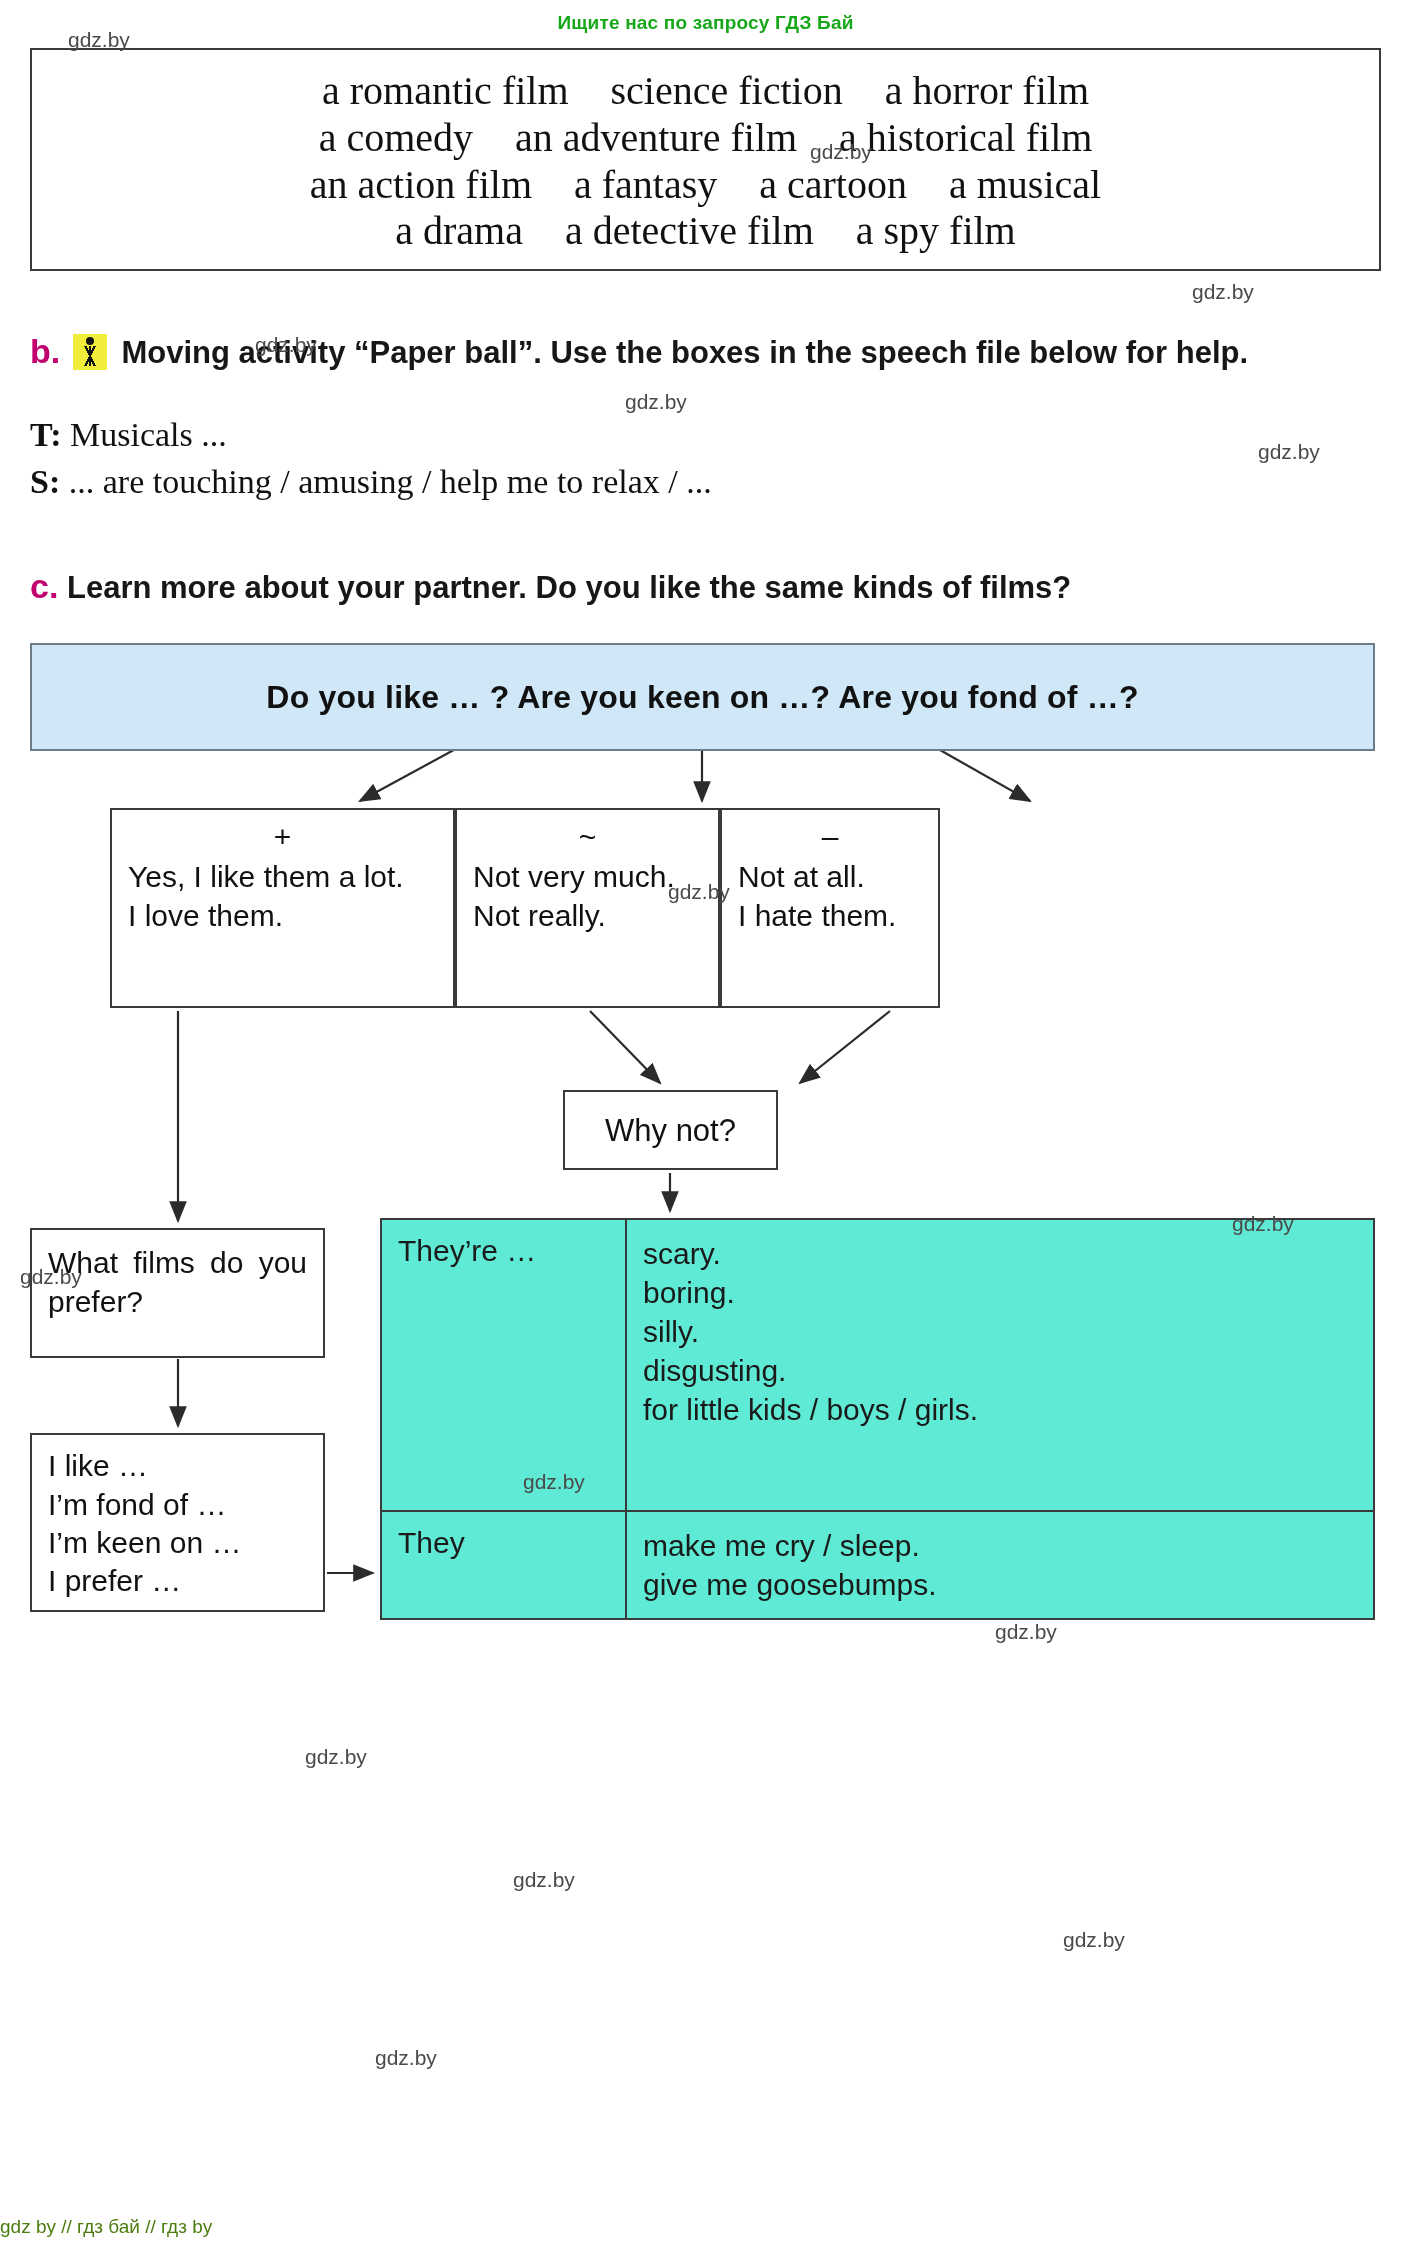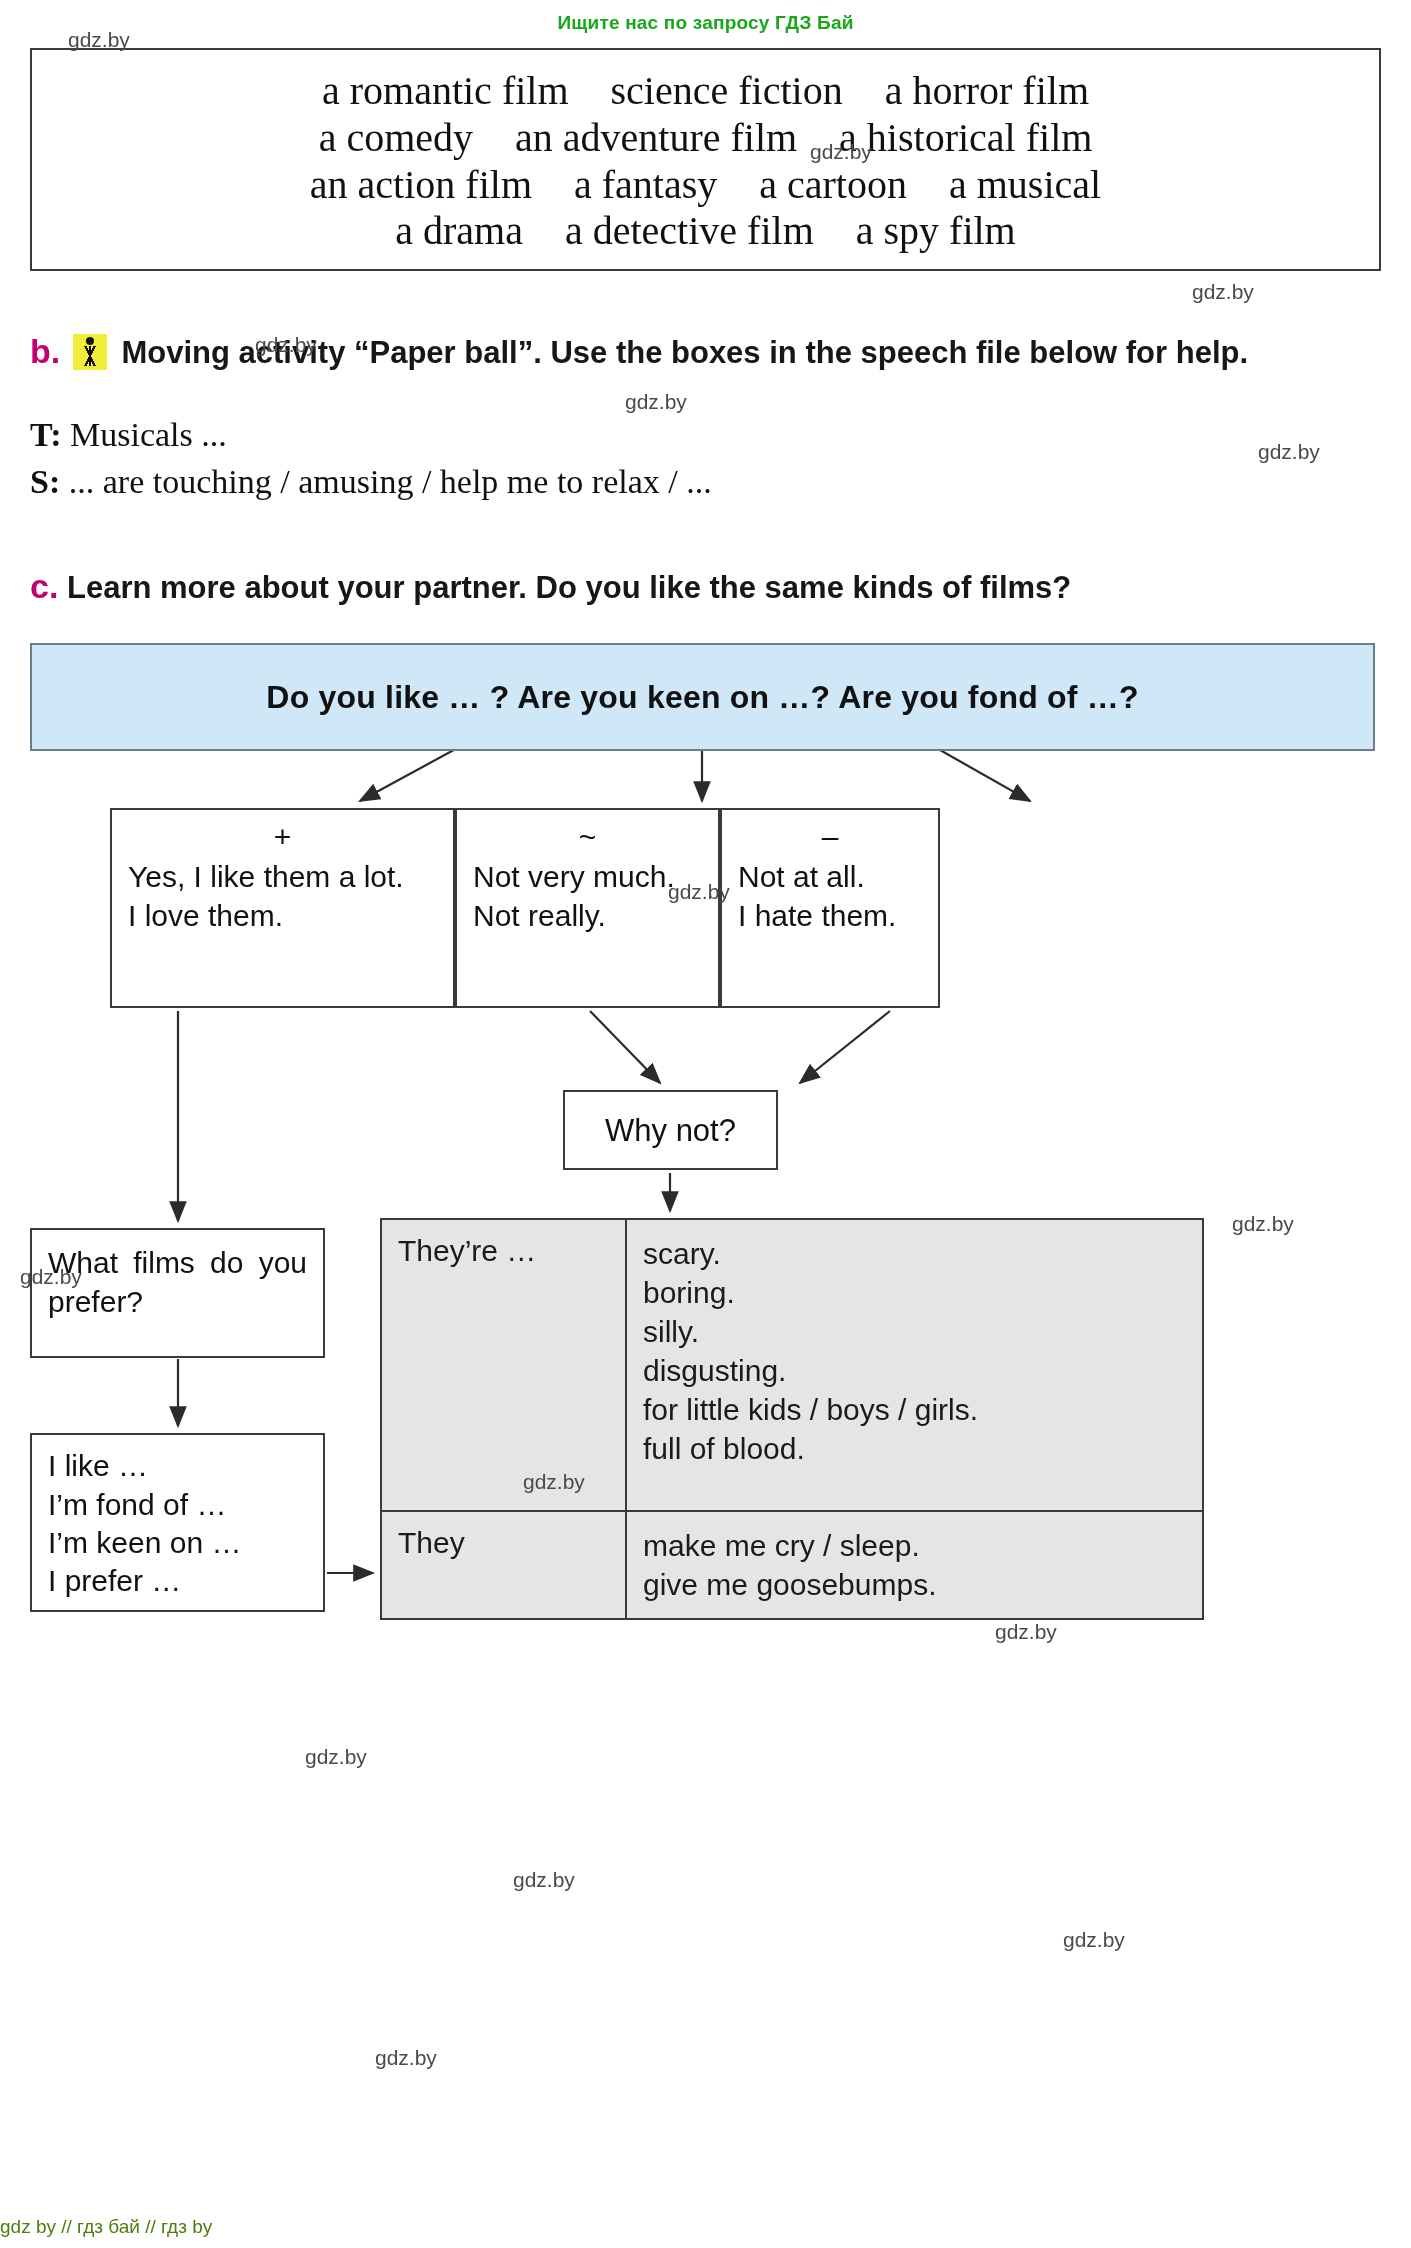--- a/index.html
+++ b/index.html
@@ -169,24 +169,24 @@
   }
   .i-like {
     left: 0px; top: 790px;
     width: 295px; height: 179px;
     padding: 12px 16px;
   }
 
   .table {
     position: absolute;
     left: 350px; top: 575px;
-    width: 824px;
+    width: 995px;
     border: 2px solid #3a3a3a;
     box-sizing: border-box;
-    background: #e5e5e5;
+    background: #5eead4;
   }
   .table .row { display: flex; }
   .table .row.first { border-bottom: 2px solid #3a3a3a; }
   .table .c1 {
     width: 245px;
     border-right: 2px solid #3a3a3a;
     padding: 14px 16px;
     box-sizing: border-box;
     font-size: 30px;
   }
@@ -327,21 +327,20 @@
 
     <div class="table">
       <div class="row first">
         <div class="c1">They’re …</div>
         <div class="c2">
           <div>scary.</div>
           <div>boring.</div>
           <div>silly.</div>
           <div>disgusting.</div>
           <div>for little kids / boys / girls.</div>
-          <div>full of blood.</div>
         </div>
       </div>
       <div class="row">
         <div class="c1">They</div>
         <div class="c2">
           <div>make me cry / sleep.</div>
           <div>give me goosebumps.</div>
         </div>
       </div>
     </div>

